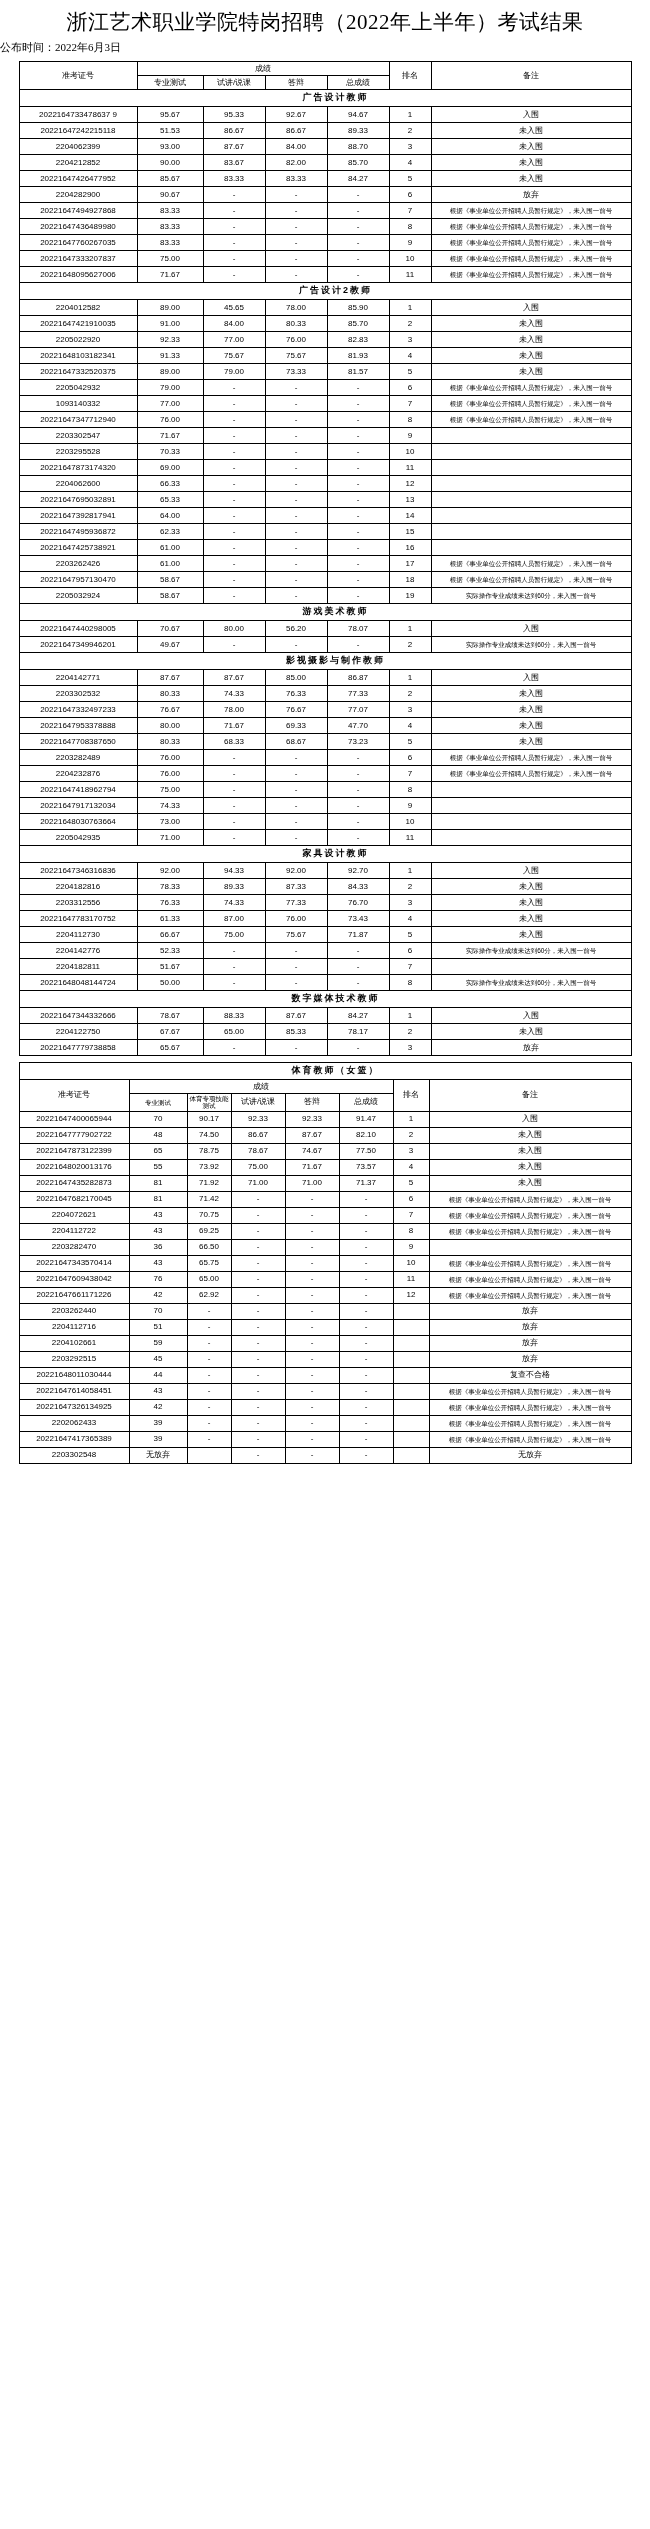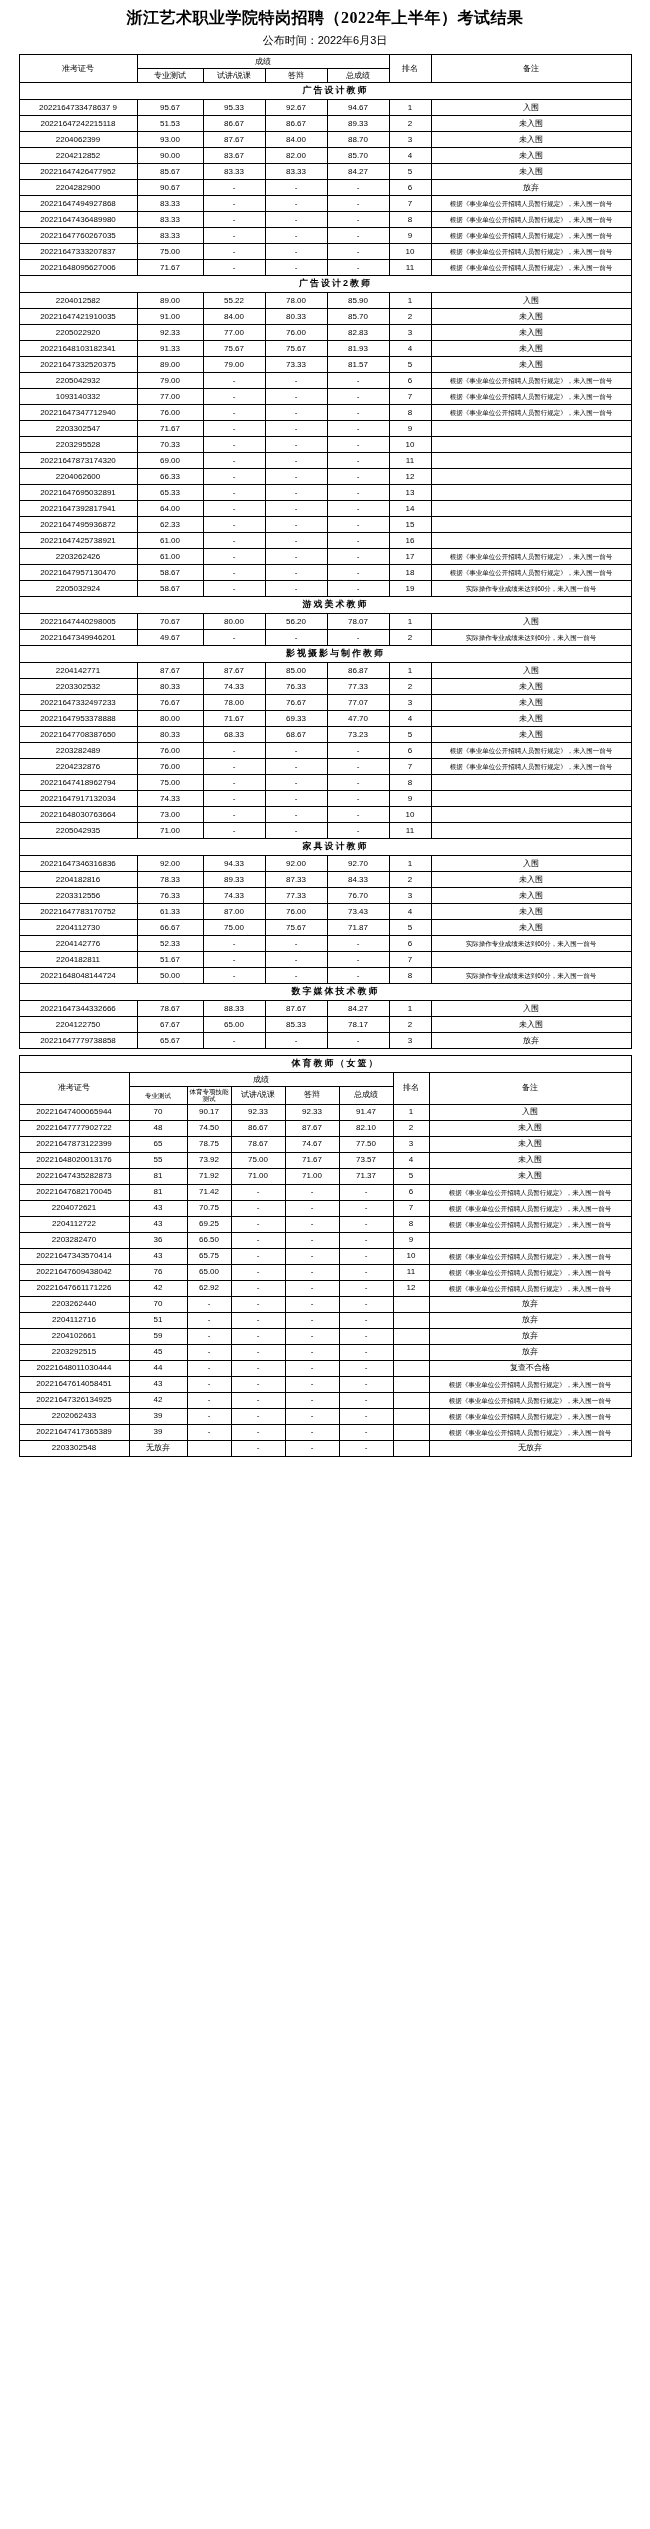--- a/index.html
+++ b/index.html
@@ -5,28 +5,28 @@
   html,body{margin:0;padding:0;background:#fff;}
   body{
     font-family:"Liberation Sans","DejaVu Sans",sans-serif;
     width:650px;
     color:#000;
   }
   .page{width:650px;padding:0;box-sizing:border-box;}
   .title{
     text-align:center;
     font-family:"Liberation Serif","DejaVu Serif",serif;
-    font-weight:bold;
-    font-size:16px;
+    font-weight:normal;
+    font-size:21px;
     padding:8px 0 2px 0;
     letter-spacing:0.5px;
   }
   .subtitle{
-    text-align:center;
-    font-family:Liberation Sans, sans-serif;
+    text-align:left;
+    font-family:Liberation Serif, serif;
     font-size:11px;
     padding:2px 0 6px 0;
   }
   table{
     border-collapse:collapse;
     width:612px;
     margin:0 auto;
     table-layout:fixed;
   }
   th,td{
@@ -203,21 +203,21 @@
             <td>-</td>
             <td>11</td>
             <td class="note">根据《事业单位公开招聘人员暂行规定》，未入围一前号</td>
           </tr>
           <tr class="group-row">
             <td colspan="7">广告设计2教师</td>
           </tr>
           <tr>
             <td>2204012582</td>
             <td>89.00</td>
-            <td>55.22</td>
+            <td>45.65</td>
             <td>78.00</td>
             <td>85.90</td>
             <td>1</td>
             <td>入围</td>
           </tr>
           <tr>
             <td>20221647421910035</td>
             <td>91.00</td>
             <td>84.00</td>
             <td>80.33</td>

